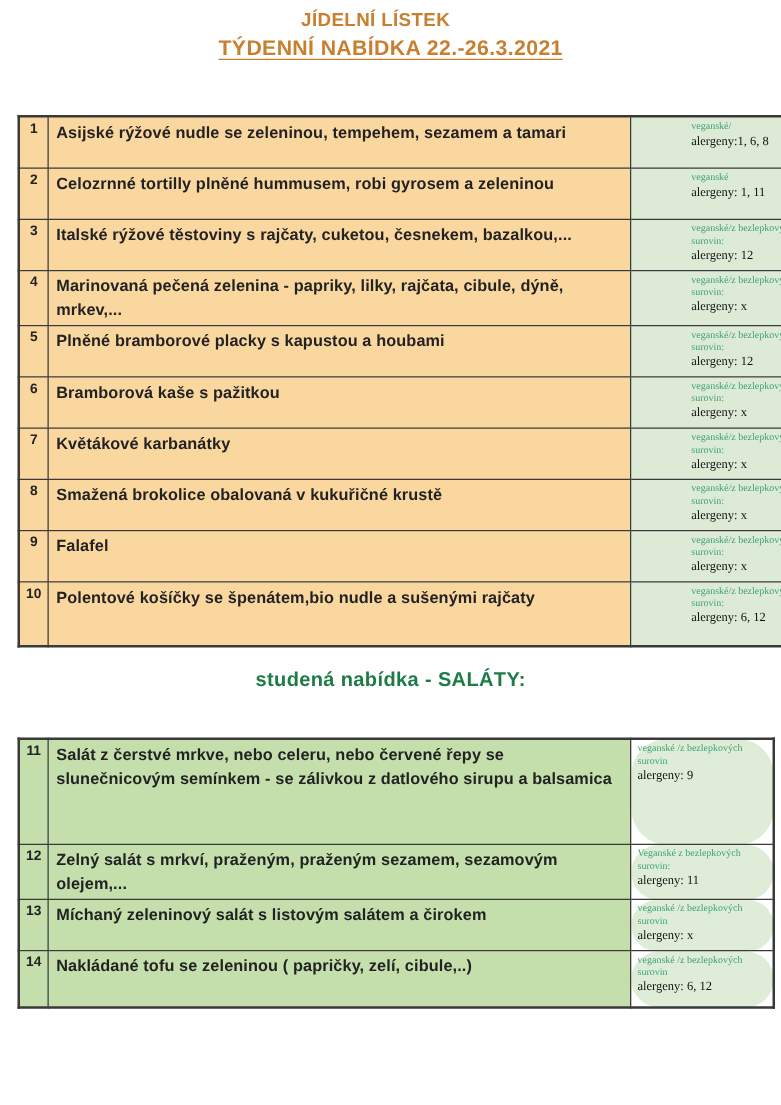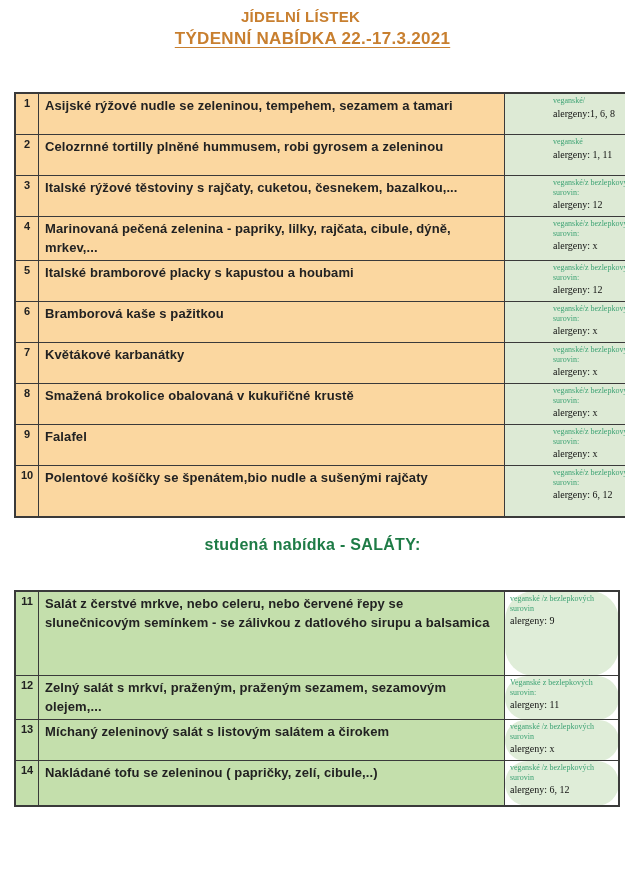--- a/index.html
+++ b/index.html
@@ -49,21 +49,21 @@
   #salad-table tr:nth-child(1) td{height:78px;}
   #salad-table tr:nth-child(4) td{height:39px;}
 </style>
 </head>
 <body>
 
 <div id="page">
 
   <div class="doc-title">JÍDELNÍ LÍSTEK</div>
 
-  <div class="doc-subtitle">TÝDENNÍ NABÍDKA 22.-17.3.2021</div>
+  <div class="doc-subtitle">TÝDENNÍ NABÍDKA 22.-26.3.2021</div>
 
   <table class="menu" id="menu-table">
     <tbody>
         <tr>
           <td class="num">1</td>
           <td class="dish">Asijské rýžové nudle se zeleninou, tempehem, sezamem a tamari</td>
           <td class="diet">
             <div class="vegan">veganské/</div>
             <div class="alg">alergeny:1, 6, 8</div>
           </td>
@@ -87,21 +87,21 @@
         <tr>
           <td class="num">4</td>
           <td class="dish">Marinovaná pečená zelenina - papriky, lilky, rajčata, cibule, dýně, mrkev,...</td>
           <td class="diet">
             <div class="vegan">veganské/z bezlepkových surovin:</div>
             <div class="alg">alergeny: x</div>
           </td>
         </tr>
         <tr>
           <td class="num">5</td>
-          <td class="dish">Italské bramborové placky s kapustou a houbami</td>
+          <td class="dish">Plněné bramborové placky s kapustou a houbami</td>
           <td class="diet">
             <div class="vegan">veganské/z bezlepkových surovin:</div>
             <div class="alg">alergeny: 12</div>
           </td>
         </tr>
         <tr>
           <td class="num">6</td>
           <td class="dish">Bramborová kaše s pažitkou</td>
           <td class="diet">
             <div class="vegan">veganské/z bezlepkových surovin:</div>

